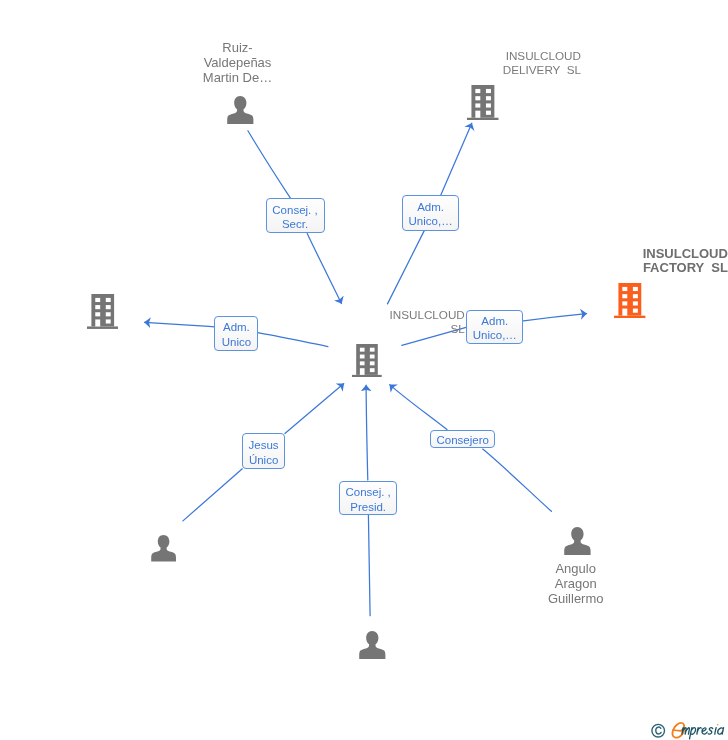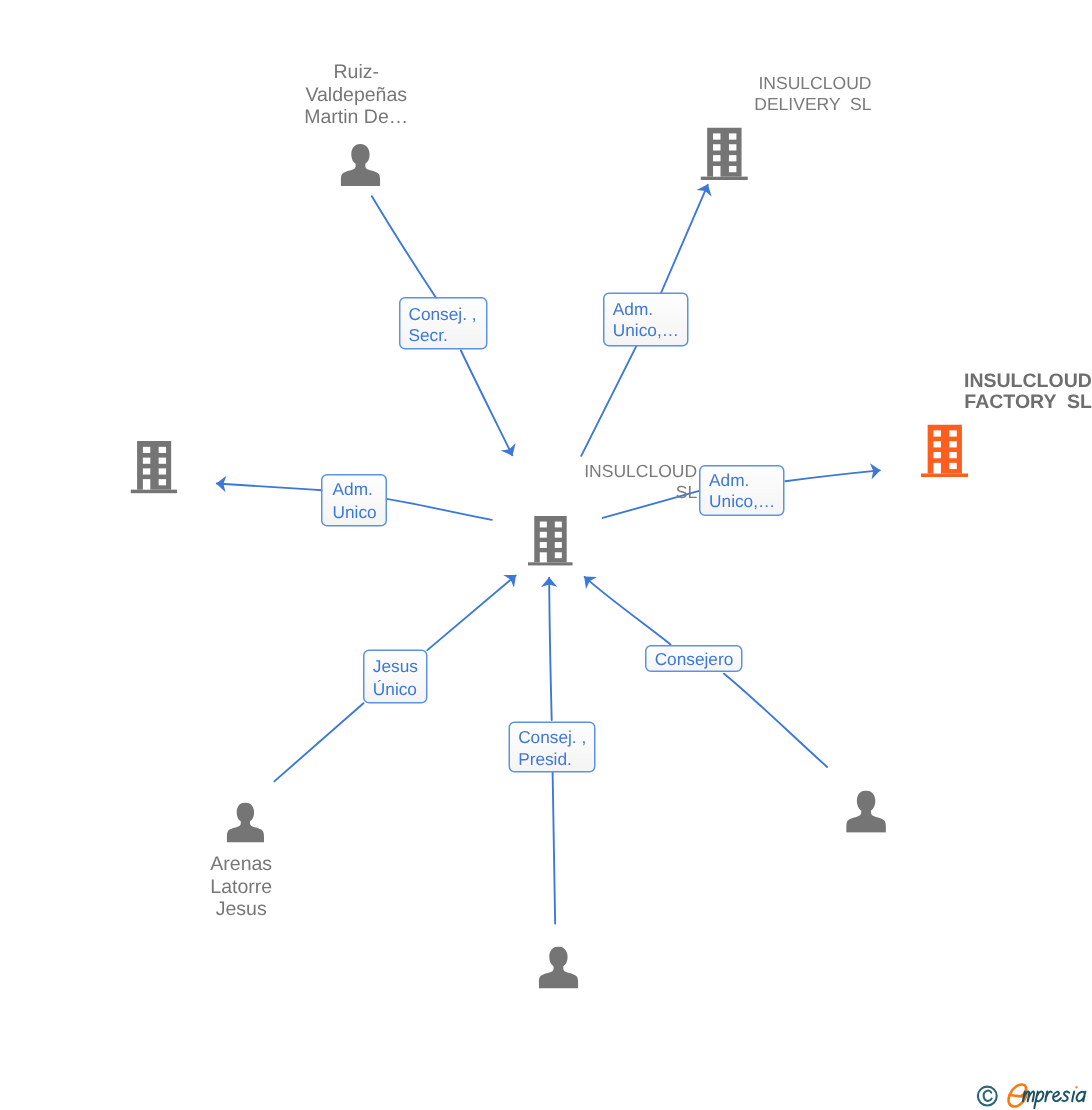--- a/index.html
+++ b/index.html
@@ -6,21 +6,21 @@
   html,body{margin:0;padding:0;background:#fff;}
   body{width:728px;height:740px;font-family:"Liberation Sans",sans-serif;position:relative;overflow:hidden;}
   .stage{position:absolute;left:0;top:0;width:728px;height:740px;}
   svg.edges{position:absolute;left:0;top:0;width:728px;height:740px;overflow:visible;}
   .node-icon{position:absolute;line-height:0;}
   .cap{position:absolute;width:200px;text-align:center;color:#777;font-size:13px;line-height:15.2px;white-space:pre-wrap;}
   .cap.co{font-size:11.7px;line-height:14.6px;color:#7a7a7a;text-align:right;}
   .cap.co.b{font-weight:bold;font-size:13px;line-height:14.6px;color:#6e6e6e;}
   .elabel{position:absolute;box-sizing:border-box;border:1.2px solid #5b93df;border-radius:4px;
     background:linear-gradient(to bottom,#fefefe 0%,#f4f4f4 100%);
-    color:#3c78d8;font-size:11.5px;line-height:14.5px;padding-top:3px;box-sizing:border-box;text-align:left;white-space:pre-wrap;
+    color:#3c78d8;font-size:11.5px;line-height:14.5px;padding-top:3px;box-sizing:border-box;text-align:center;white-space:pre-wrap;
     display:flex;align-items:center;justify-content:center;}
   .wm{position:absolute;display:flex;align-items:flex-end;}
 </style>
 </head>
 <body>
 
 <div class="stage">
 
 <svg class="edges" viewBox="0 0 728 740">
   <defs>
@@ -129,33 +129,33 @@
       </g>
     </svg>
   </div>
   <div class="cap co" style="left:264.80px;top:307.50px;">INSULCLOUD
 SL</div>
   <div class="node-icon" style="left:150.90px;top:535.1px;width:25.2px;height:26.46px;">
     <svg width="25.2" height="26.46" viewBox="0 0 100 105">
       <path fill="#757575" d="M49.5,0 C63.8,0 73,11 73,26.2 C73,37 68.6,45.6 62.2,49.8 L62.2,55.5 C62.2,60.3 66.2,63.3 74.2,65.7 C85.5,68.7 93.2,71.1 96,75.3 C98.4,79.1 99.2,83.8 99.2,90.4 L99.2,105 L0.8,105 L0.8,90.4 C0.8,83.8 1.6,79.1 4,75.3 C6.8,71.1 14.5,68.7 25.8,65.7 C33.8,63.3 37.8,60.3 37.8,55.5 L37.8,49.8 C31.4,45.6 27,37 27,26.2 C27,11 35.2,0 49.5,0 Z"></path>
     </svg>
   </div>
-  <div class="cap" style="left:60.80px;top:567.56px;">Arenas
-Latorre
-Jesus</div>
   <div class="node-icon" style="left:359.00px;top:631px;width:26.6px;height:27.93px;">
     <svg width="26.6" height="27.93" viewBox="0 0 100 105">
       <path fill="#757575" d="M49.5,0 C63.8,0 73,11 73,26.2 C73,37 68.6,45.6 62.2,49.8 L62.2,55.5 C62.2,60.3 66.2,63.3 74.2,65.7 C85.5,68.7 93.2,71.1 96,75.3 C98.4,79.1 99.2,83.8 99.2,90.4 L99.2,105 L0.8,105 L0.8,90.4 C0.8,83.8 1.6,79.1 4,75.3 C6.8,71.1 14.5,68.7 25.8,65.7 C33.8,63.3 37.8,60.3 37.8,55.5 L37.8,49.8 C31.4,45.6 27,37 27,26.2 C27,11 35.2,0 49.5,0 Z"></path>
     </svg>
   </div>
   <div class="node-icon" style="left:564.10px;top:526.9px;width:26.8px;height:28.14px;">
     <svg width="26.8" height="28.14" viewBox="0 0 100 105">
       <path fill="#757575" d="M49.5,0 C63.8,0 73,11 73,26.2 C73,37 68.6,45.6 62.2,49.8 L62.2,55.5 C62.2,60.3 66.2,63.3 74.2,65.7 C85.5,68.7 93.2,71.1 96,75.3 C98.4,79.1 99.2,83.8 99.2,90.4 L99.2,105 L0.8,105 L0.8,90.4 C0.8,83.8 1.6,79.1 4,75.3 C6.8,71.1 14.5,68.7 25.8,65.7 C33.8,63.3 37.8,60.3 37.8,55.5 L37.8,49.8 C31.4,45.6 27,37 27,26.2 C27,11 35.2,0 49.5,0 Z"></path>
     </svg>
   </div>
+  <div class="cap" style="left:475.70px;top:561.04px;">Angulo
+Aragon
+Guillermo</div>
   <div class="elabel" style="left:265.5px;top:198.3px;width:59px;height:35.2px;">Consej. ,
 Secr.</div>
   <div class="elabel" style="left:402.2px;top:195.1px;width:56.8px;height:35.5px;">Adm.
 Unico,…</div>
   <div class="elabel" style="left:214.4px;top:316px;width:44px;height:34.8px;">Adm.
 Unico</div>
   <div class="elabel" style="left:466.1px;top:309.7px;width:57.4px;height:34.1px;">Adm.
 Unico,…</div>
   <div class="elabel" style="left:242.3px;top:433.4px;width:42.6px;height:35.4px;">Jesus
 Único</div>

